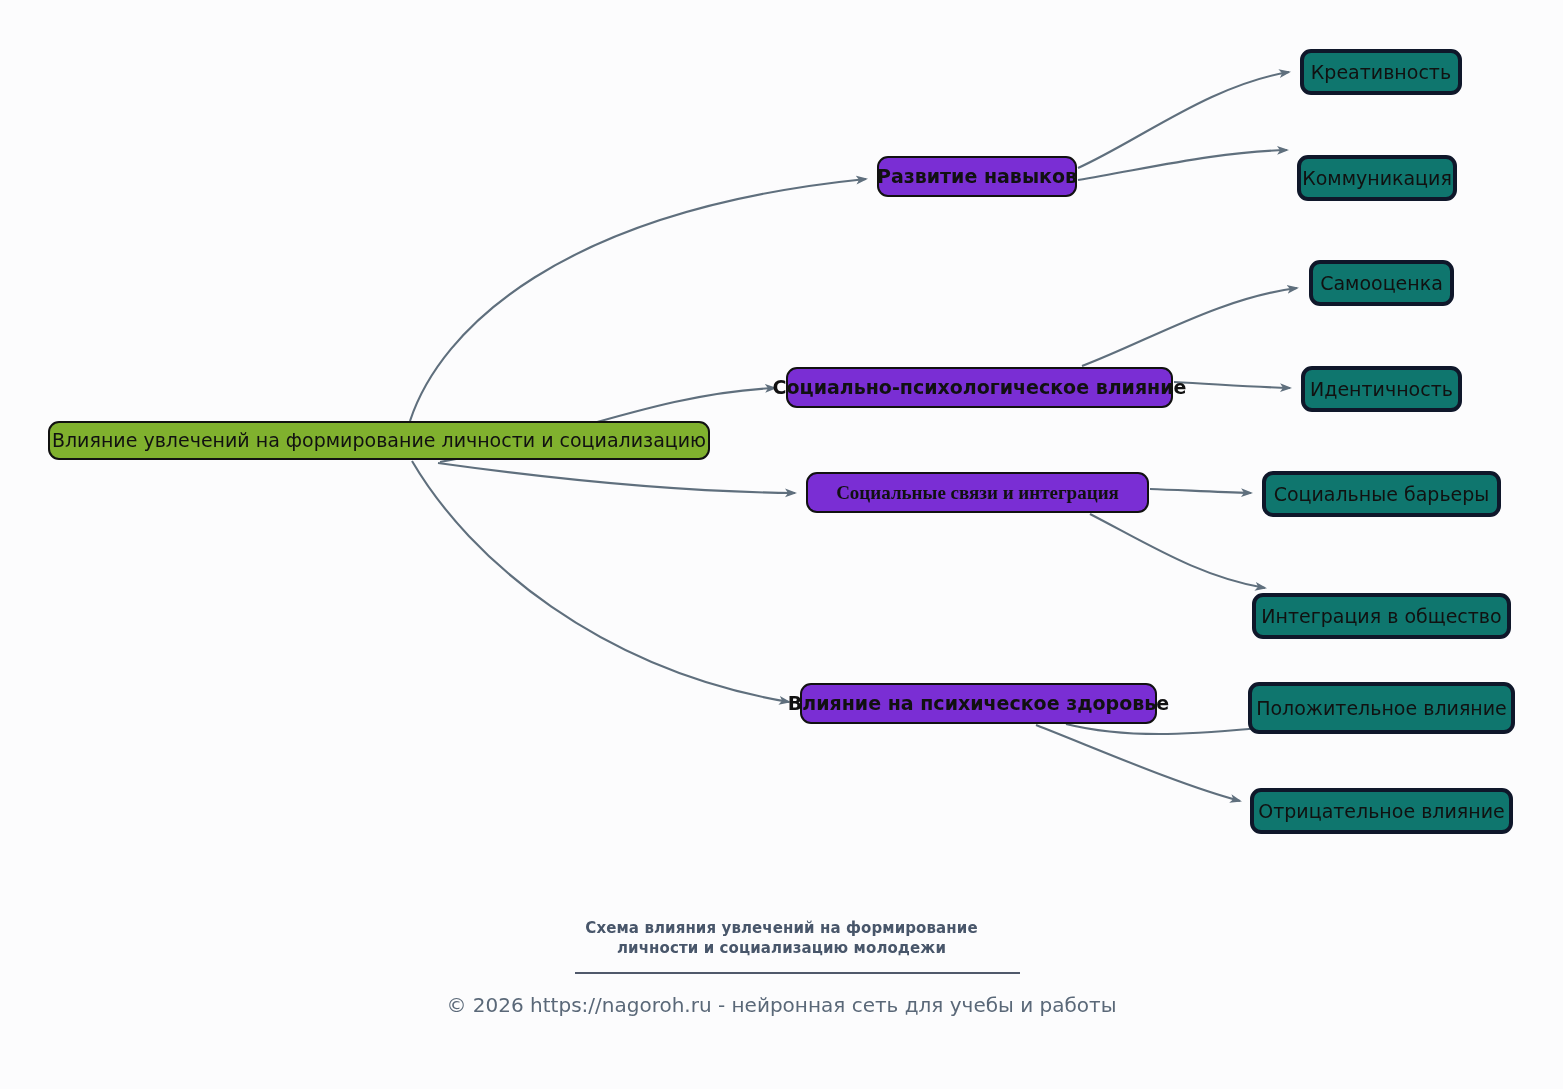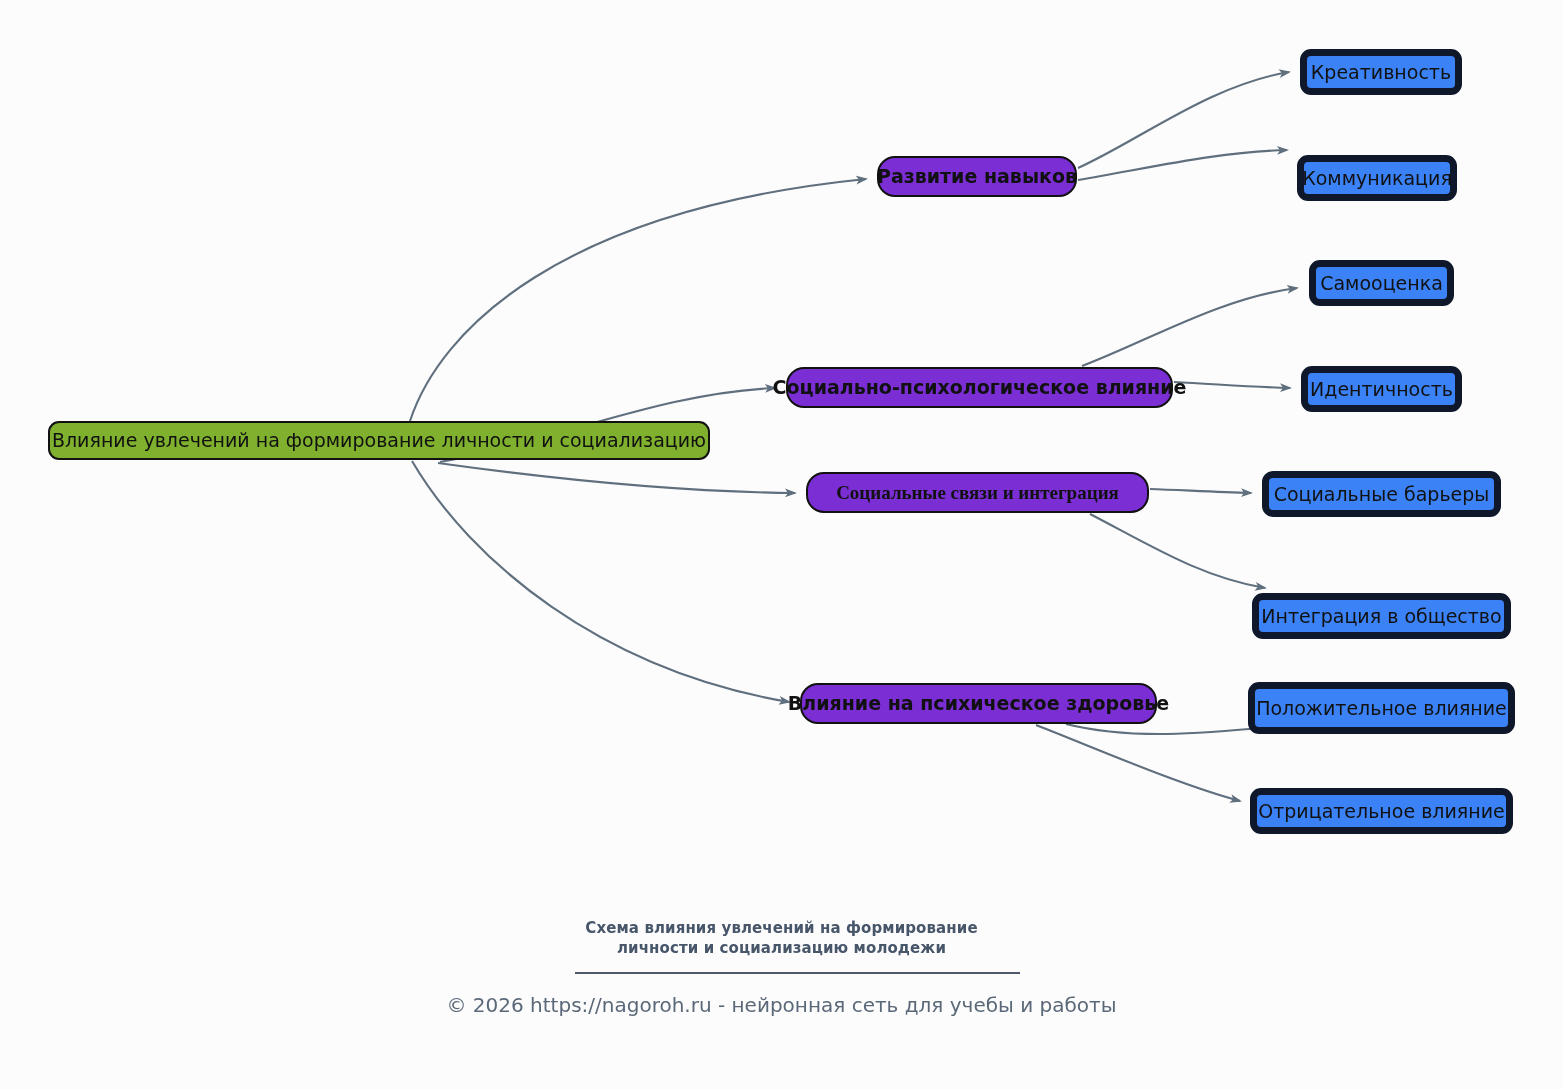--- a/index.html
+++ b/index.html
@@ -33,28 +33,28 @@
   .node-root {
     background: #80b12e;
     border: 2px solid #111111;
     border-radius: 11px;
     color: #111111;
     font-size: 19px;
   }
   .node-branch {
     background: #7a2ed4;
     border: 2px solid #111111;
-    border-radius: 18px;
+    border-radius: 11px;
     color: #111111;
     font-size: 19px;
     font-weight: bold;
   }
   .node-leaf {
-    background: #3b82f6;
-    border: 7px solid #0f172a;
+    background: #0f766e;
+    border: 4px solid #0f172a;
     border-radius: 11px;
     color: #111111;
     font-size: 19px;
   }
   #footer-title {
     position: absolute;
     left: 0;
     width: 1563px;
     top: 918px;
     text-align: center;

